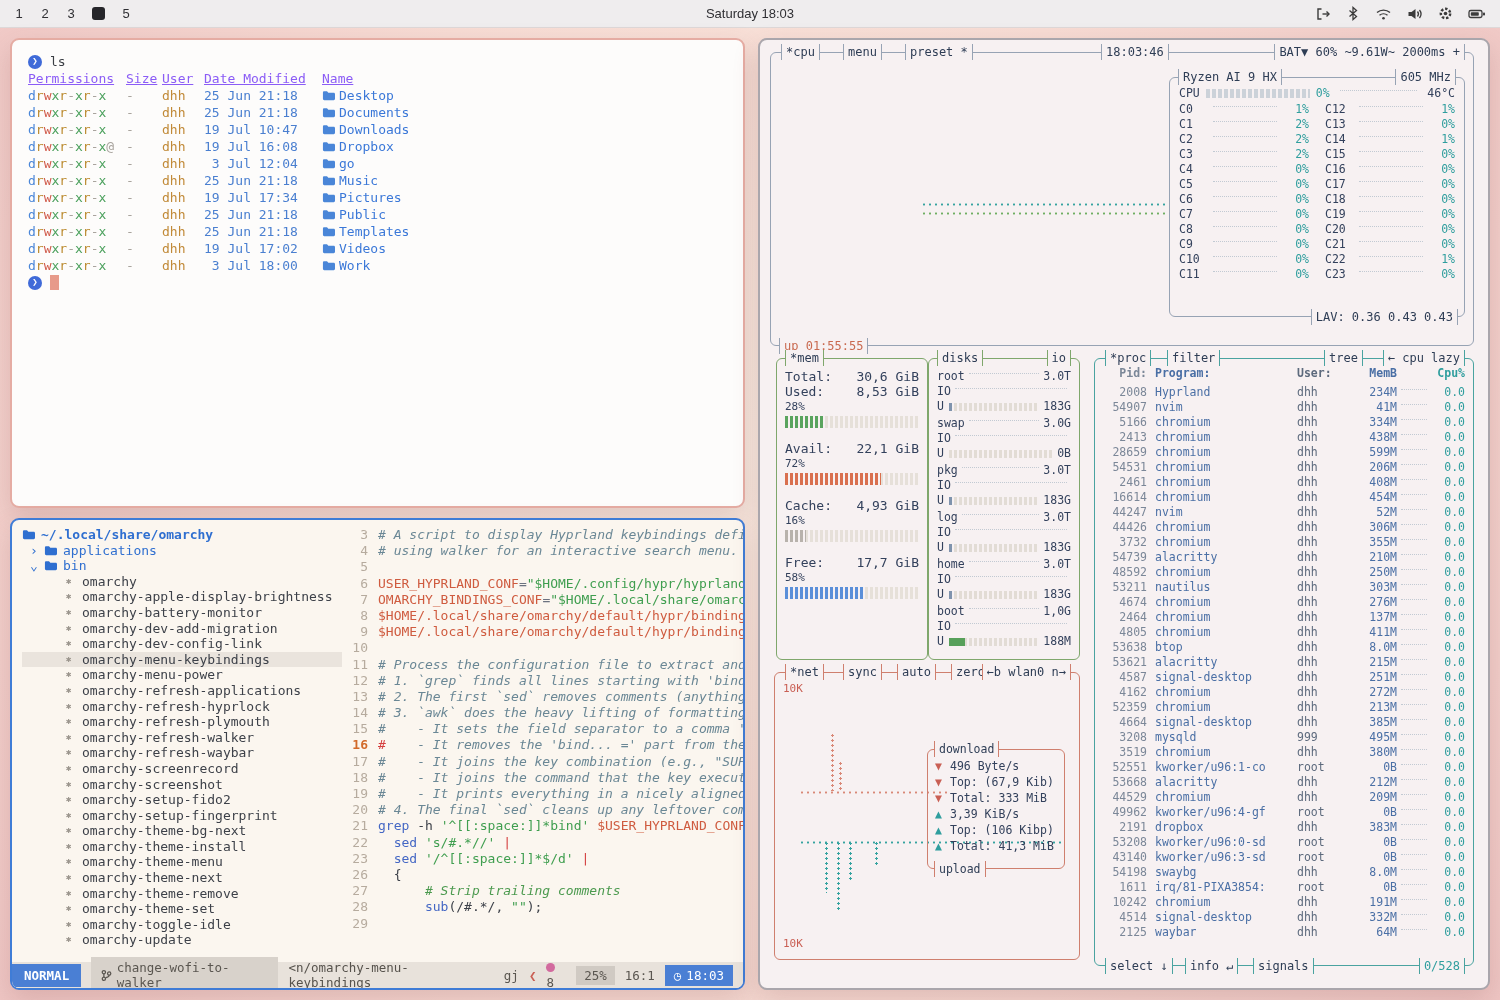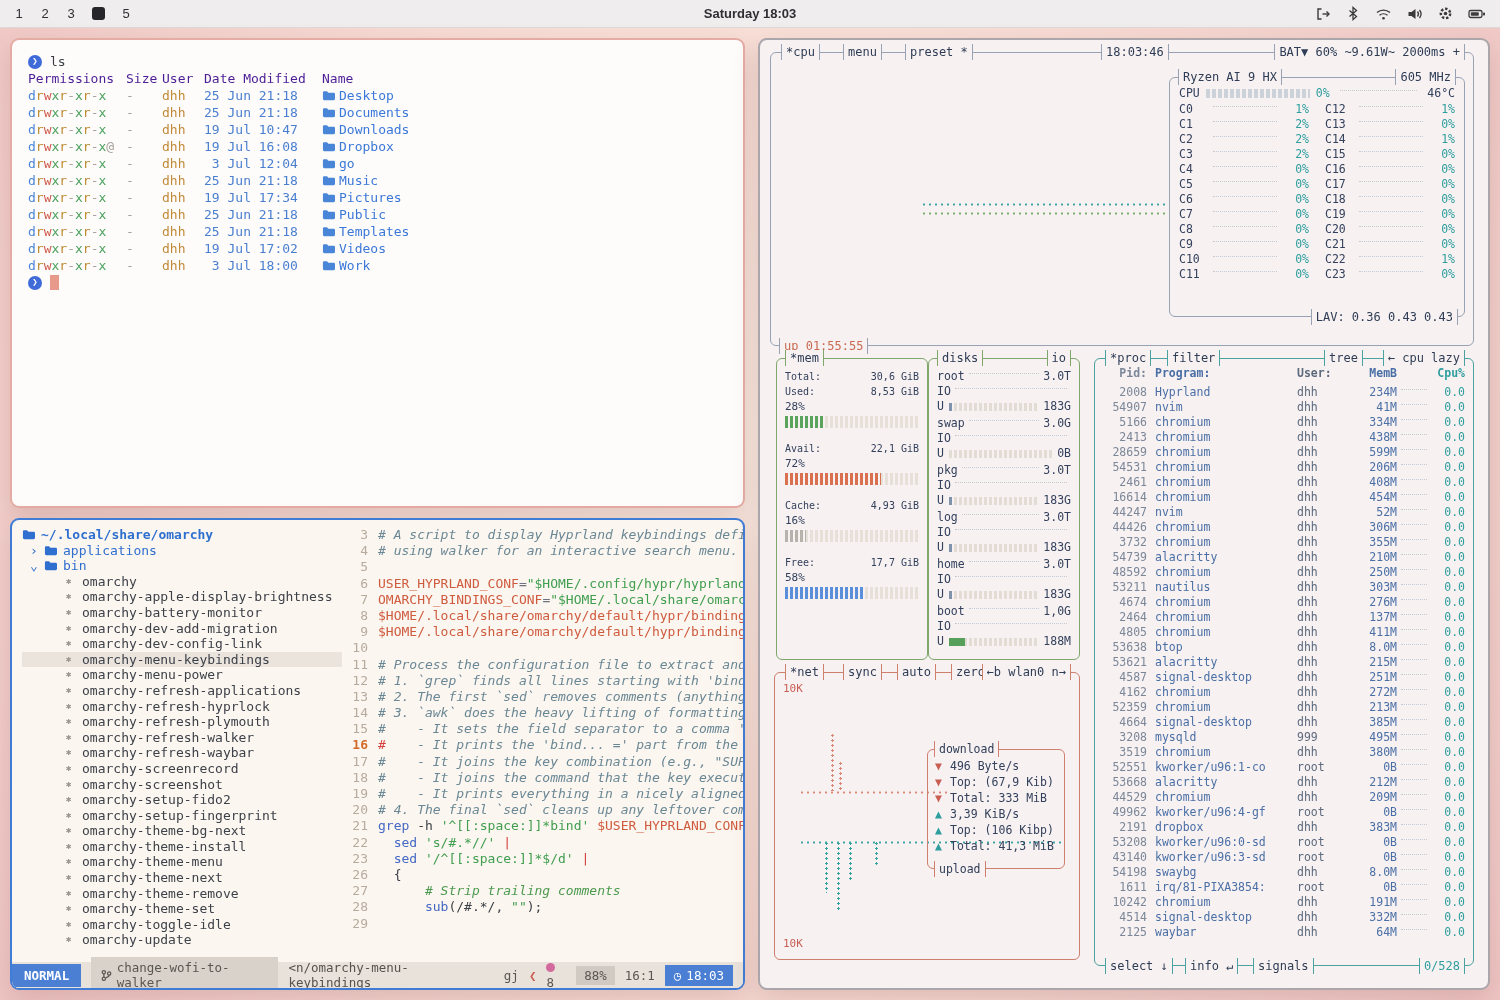--- a/index.html
+++ b/index.html
@@ -7,37 +7,37 @@
   body{position:relative;font-family:"DejaVu Sans Mono",monospace;
        background:radial-gradient(circle at 50% 45%, #fbeee4 0%, #f7dcd4 55%, #efc6c4 100%)}
 
   
   .topbar{position:absolute;left:0;top:0;width:1500px;height:28px;background:#efedee;
           border-bottom:1px solid #ddd8d8;display:flex;align-items:center;
           padding:0 14px;font-family:"Liberation Sans","DejaVu Sans",sans-serif;font-size:13px;color:#2f2f33}
   .workspaces{display:flex;align-items:center;gap:16px}
   .ws{min-width:10px;text-align:center;cursor:default}
   .ws.m-active{width:13px;height:13px;background:#26262a;border-radius:3px;display:inline-block}
-  .topclock{position:absolute;left:50%;transform:translateX(-50%);font-weight:700}
+  .topclock{position:absolute;left:50%;transform:translateX(-50%);font-weight:400}
   .tray{margin-left:auto;display:flex;align-items:center;gap:15px}
   .tray svg{display:block}
 
   
   .win{position:absolute;border:2px solid;border-radius:9px;overflow:hidden;
        box-shadow:0 10px 26px rgba(130,70,70,.20)}
 
   
   .terminal{left:10px;top:38px;width:735px;height:470px;background:#fdfcfb;border-color:#e5aca3;
             padding:13px 16px;font-size:13px;line-height:17px;color:#3a3e44}
   .term-line{display:flex;align-items:center;gap:8px;height:17px}
   .prompt-icon{width:14px;height:14px;border-radius:50%;background:#3f6ad8;color:#fff;
                display:inline-flex;align-items:center;justify-content:center;font-size:9px;flex:0 0 auto}
   .cursor-block{width:9px;height:15px;background:#e79a8a;display:inline-block}
   .ls-grid{display:grid;grid-template-columns:98px 36px 42px 118px 1fr;white-space:pre;height:17px;align-items:center}
-  .ls-head span{color:#4c1d95}
+  .ls-head span{text-decoration:underline;color:#8b5cf6}
   .pc-d{color:#4a86d8}.pc-r{color:#bb8a2e}.pc-w{color:#d05a4a}.pc-x{color:#4ba05c}.pc-n{color:#a9a49e}
   .ls-size{color:#a9a49e}
   .ls-user{color:#c18a38}
   .ls-date{color:#4a7fd0;white-space:pre}
   .ls-name{color:#3b78d8;display:flex;align-items:center;gap:4px}
   .ls-name svg{flex:0 0 auto}
 
   
   .nvim{left:10px;top:518px;width:735px;height:472px;background:#fbf6ef;border-color:#3f7cd6;
         display:flex;flex-direction:column;font-size:13px;color:#3d4149}
@@ -95,21 +95,21 @@
   .leader{flex:1;border-bottom:1px dotted #c2cad3;margin:0 4px;transform:translateY(-3px)}
   .tealv{color:#2f9e9e}
   .uptime{left:8px;color:#c96a50}
   .lav{right:6px}
   .freq{right:8px}
   .cpugraph-dots{position:absolute;height:3px;background-image:radial-gradient(circle,#35a3a0 1px,transparent 1.2px);
                  background-size:6px 3px;background-repeat:repeat-x}
   .cpugraph-dots.g2{background-image:radial-gradient(circle,#6fae62 1px,transparent 1.2px)}
 
   .mem-box{left:16px;top:318px;width:152px;height:302px;border-color:#7fa76c;padding:10px 8px 0}
-  .mem-kv{display:flex;justify-content:space-between;height:15px;font-size:10px}
+  .mem-kv{display:flex;justify-content:space-between;height:15px;font-size:13px}
   .mem-pct{height:15px;font-size:11px}
   .mem-meter{height:12px;background:repeating-linear-gradient(90deg,#e6e0d9 0 3px,transparent 3px 5px);
              margin:2px 0 13px;position:relative}
   .mem-meter i{position:absolute;left:0;top:0;bottom:0}
   .m-green i,.mem-meter i.m-green{background:repeating-linear-gradient(90deg,#5aa45e 0 3px,transparent 3px 5px)}
   .mem-meter i.m-red{background:repeating-linear-gradient(90deg,#d9704f 0 3px,transparent 3px 5px)}
   .mem-meter i.m-blue{background:repeating-linear-gradient(90deg,#5b8fd9 0 3px,transparent 3px 5px)}
   .mem-meter i.m-gray{background:repeating-linear-gradient(90deg,#b8b2ac 0 3px,transparent 3px 5px)}
 
   .disks-box{left:168px;top:318px;width:152px;height:302px;border-color:#7fa76c;padding:10px 8px 0}
@@ -547,21 +547,21 @@
           <span class="ltext"><span class="tk-c"># 3. `awk` does the heavy lifting of formatting</span></span>
         </div>
 
         <div class="code-line">
           <span class="lnum">15</span>
           <span class="ltext"><span class="tk-c">#    - It sets the field separator to a comma ',</span></span>
         </div>
 
         <div class="code-line">
           <span class="lnum m-cur">16</span>
-          <span class="ltext"><span class="tk-r">#</span><span class="tk-c">    - It prints the 'bind... =' part from the</span></span>
+          <span class="ltext"><span class="tk-r">#</span><span class="tk-c">    - It removes the 'bind... =' part from the</span></span>
         </div>
 
         <div class="code-line">
           <span class="lnum">17</span>
           <span class="ltext"><span class="tk-c">#    - It joins the key combination (e.g., "SUPE</span></span>
         </div>
 
         <div class="code-line">
           <span class="lnum">18</span>
           <span class="ltext"><span class="tk-c">#    - It joins the command that the key execute</span></span>
@@ -625,21 +625,21 @@
           <circle cx="8.5" cy="4.5" r="1.7"></circle>
           <path d="M3 4.7v3.6M8.5 6.2c0 2-2.5 2.3-3.8 2.6"></path>
         </svg>
       <span>change-wofi-to-walker</span>
     </span>
     <span class="sb-file">&lt;n/omarchy-menu-keybindings</span>
     <span class="sb-spacer"></span>
     <span>gj</span>
     <span class="sb-chev">❮</span>
     <span><span class="diag-dot"></span><span>8</span></span>
-    <span class="chip pct">88%</span>
+    <span class="chip pct">25%</span>
     <span>16:1</span>
     <span class="chip time">
       <span>◷</span>
       <span>18:03</span>
     </span>
   </div>
 </div>
 
 <div class="win btop">
 

